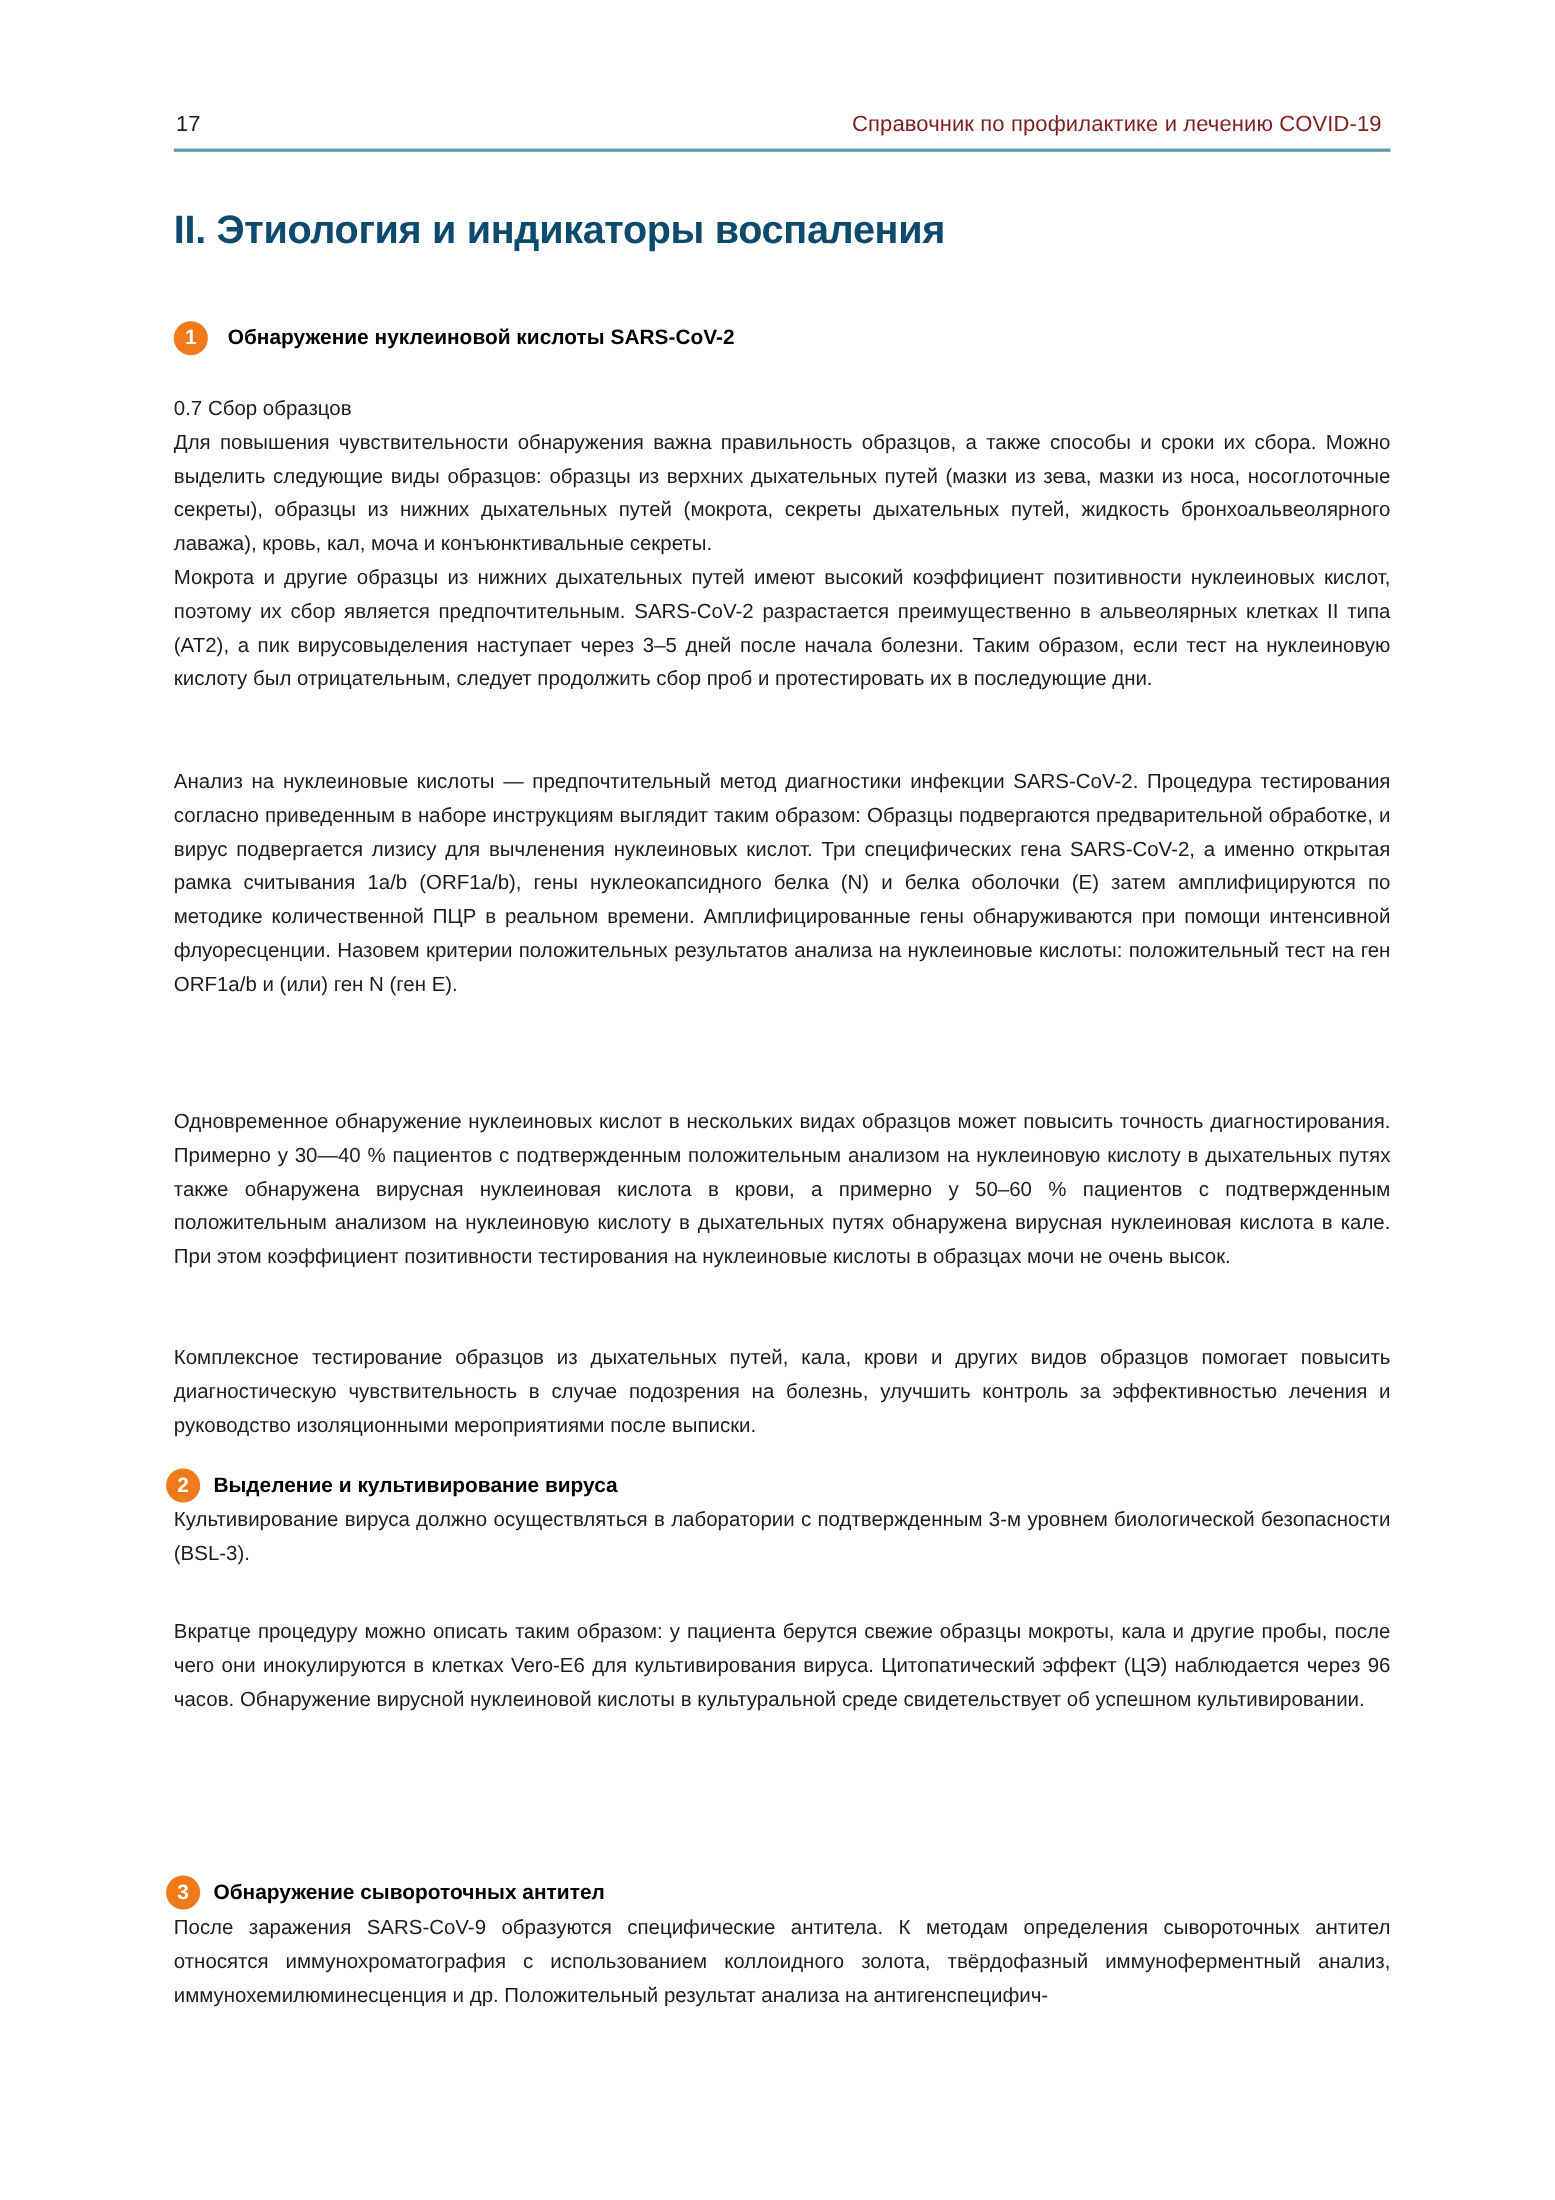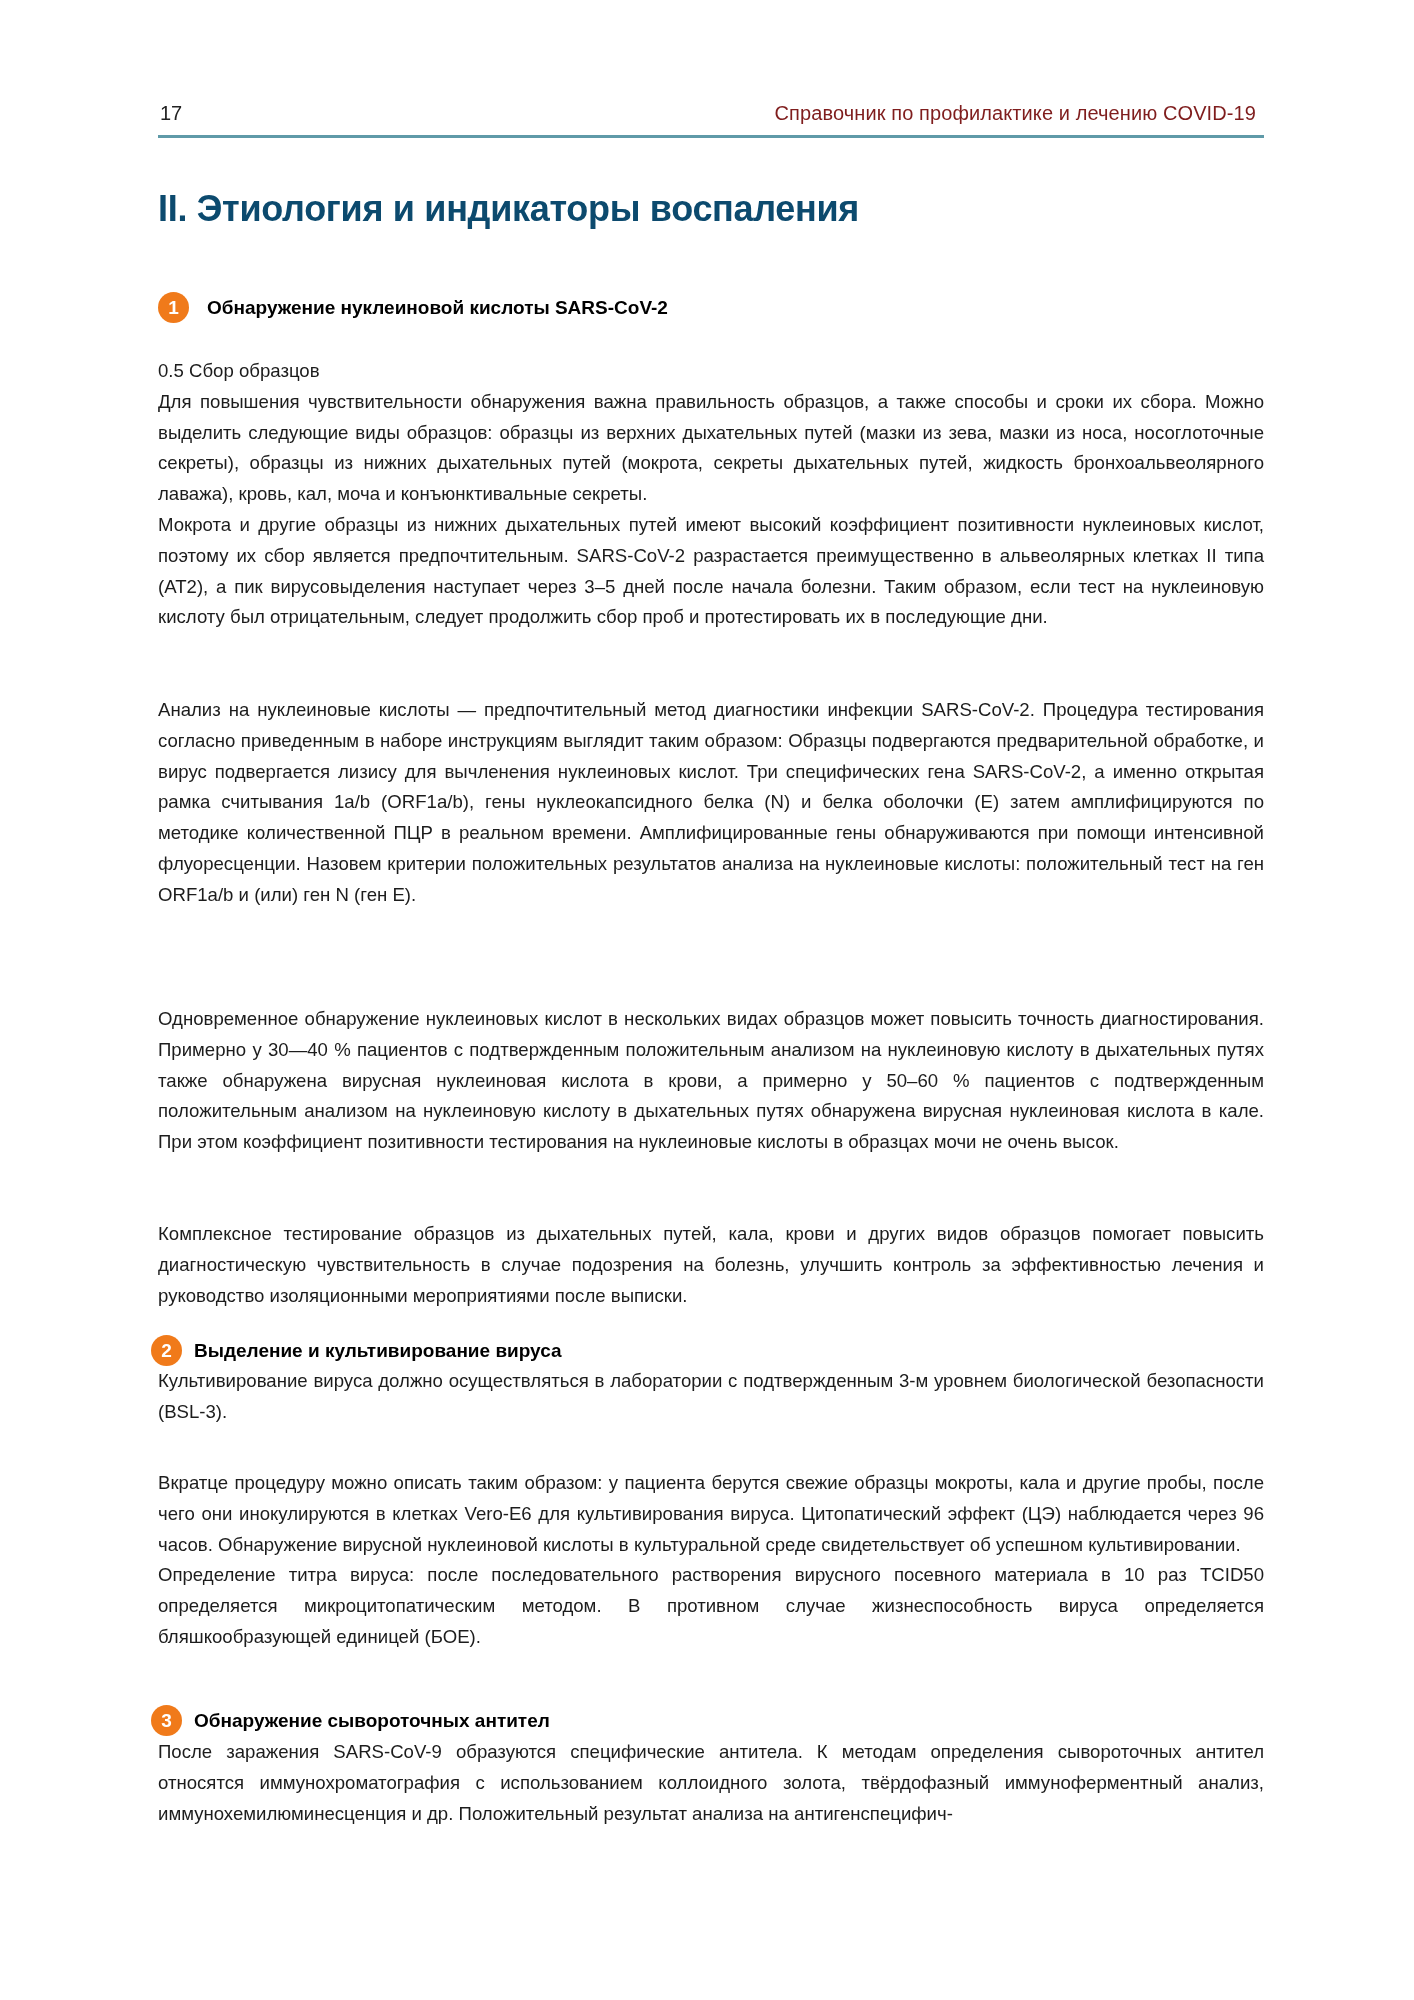--- a/index.html
+++ b/index.html
@@ -39,21 +39,21 @@
   <div class="header-rule"></div>
 
   <h1 class="chapter-title">II. Этиология и индикаторы воспаления</h1>
 
   <div class="section-head" style="top:292px;">
     <span class="badge">1</span>
     <span class="section-title">Обнаружение нуклеиновой кислоты SARS-CoV-2</span>
   </div>
 
   <div class="block" style="top:356px;">
-    <p class="subhead">0.5 Сбор образцов</p>
+    <p class="subhead">0.7 Сбор образцов</p>
     <p>Для повышения чувствительности обнаружения важна правильность образцов, а также способы и сроки их сбора. Можно выделить следующие виды образцов: образцы из верхних дыхательных путей (мазки из зева, мазки из носа, носоглоточные секреты), образцы из нижних дыхательных путей (мокрота, секреты дыхательных путей, жидкость бронхоальвеолярного лаважа), кровь, кал, моча и конъюнктивальные секреты.</p>
     <p>Мокрота и другие образцы из нижних дыхательных путей имеют высокий коэффициент позитивности нуклеиновых кислот, поэтому их сбор является предпочтительным. SARS-CoV-2 разрастается преимущественно в альвеолярных клетках II типа (AT2), а пик вирусовыделения наступает через 3–5 дней после начала болезни. Таким образом, если тест на нуклеиновую кислоту был отрицательным, следует продолжить сбор проб и протестировать их в последующие дни.</p>
   </div>
 
   <div class="block" style="top:695px;">
     <p>Анализ на нуклеиновые кислоты — предпочтительный метод диагностики инфекции SARS-CoV-2. Процедура тестирования согласно приведенным в наборе инструкциям выглядит таким образом: Образцы подвергаются предварительной обработке, и вирус подвергается лизису для вычленения нуклеиновых кислот. Три специфических гена SARS-CoV-2, а именно открытая рамка считывания 1a/b (ORF1a/b), гены нуклеокапсидного белка (N) и белка оболочки (E) затем амплифицируются по методике количественной ПЦР в реальном времени. Амплифицированные гены обнаруживаются при помощи интенсивной флуоресценции. Назовем критерии положительных результатов анализа на нуклеиновые кислоты: положительный тест на ген ORF1a/b и (или) ген N (ген E).</p>
   </div>
 
   <div class="block" style="top:1004px;">
     <p>Одновременное обнаружение нуклеиновых кислот в нескольких видах образцов может повысить точность диагностирования. Примерно у 30—40 % пациентов с подтвержденным положительным анализом на нуклеиновую кислоту в дыхательных путях также обнаружена вирусная нуклеиновая кислота в крови, а примерно у 50–60 % пациентов с подтвержденным положительным анализом на нуклеиновую кислоту в дыхательных путях обнаружена вирусная нуклеиновая кислота в кале. При этом коэффициент позитивности тестирования на нуклеиновые кислоты в образцах мочи не очень высок.</p>
@@ -67,21 +67,20 @@
     <span class="badge">2</span>
     <span class="section-title">Выделение и культивирование вируса</span>
   </div>
 
   <div class="block" style="top:1366px;">
     <p>Культивирование вируса должно осуществляться в лаборатории с подтвержденным 3-м уровнем биологической безопасности (BSL-3).</p>
   </div>
 
   <div class="block" style="top:1468px;">
     <p>Вкратце процедуру можно описать таким образом: у пациента берутся свежие образцы мокроты, кала и другие пробы, после чего они инокулируются в клетках Vero-E6 для культивирования вируса. Цитопатический эффект (ЦЭ) наблюдается через 96 часов. Обнаружение вирусной нуклеиновой кислоты в культуральной среде свидетельствует об успешном культивировании.</p>
-    <p>Определение титра вируса: после последовательного растворения вирусного посевного материала в 10 раз TCID50 определяется микроцитопатическим методом. В противном случае жизнеспособность вируса определяется бляшкообразующей единицей (БОЕ).</p>
   </div>
 
   <div class="section-head tight" style="top:1705px; left:-7px;">
     <span class="badge">3</span>
     <span class="section-title">Обнаружение сывороточных антител</span>
   </div>
 
   <div class="block" style="top:1737px;">
     <p>После заражения SARS-CoV-9 образуются специфические антитела. К методам определения сывороточных антител относятся иммунохроматография с использованием коллоидного золота, твёрдофазный иммуноферментный анализ, иммунохемилюминесценция и др. Положительный результат анализа на антигенспецифич-</p>
   </div>

